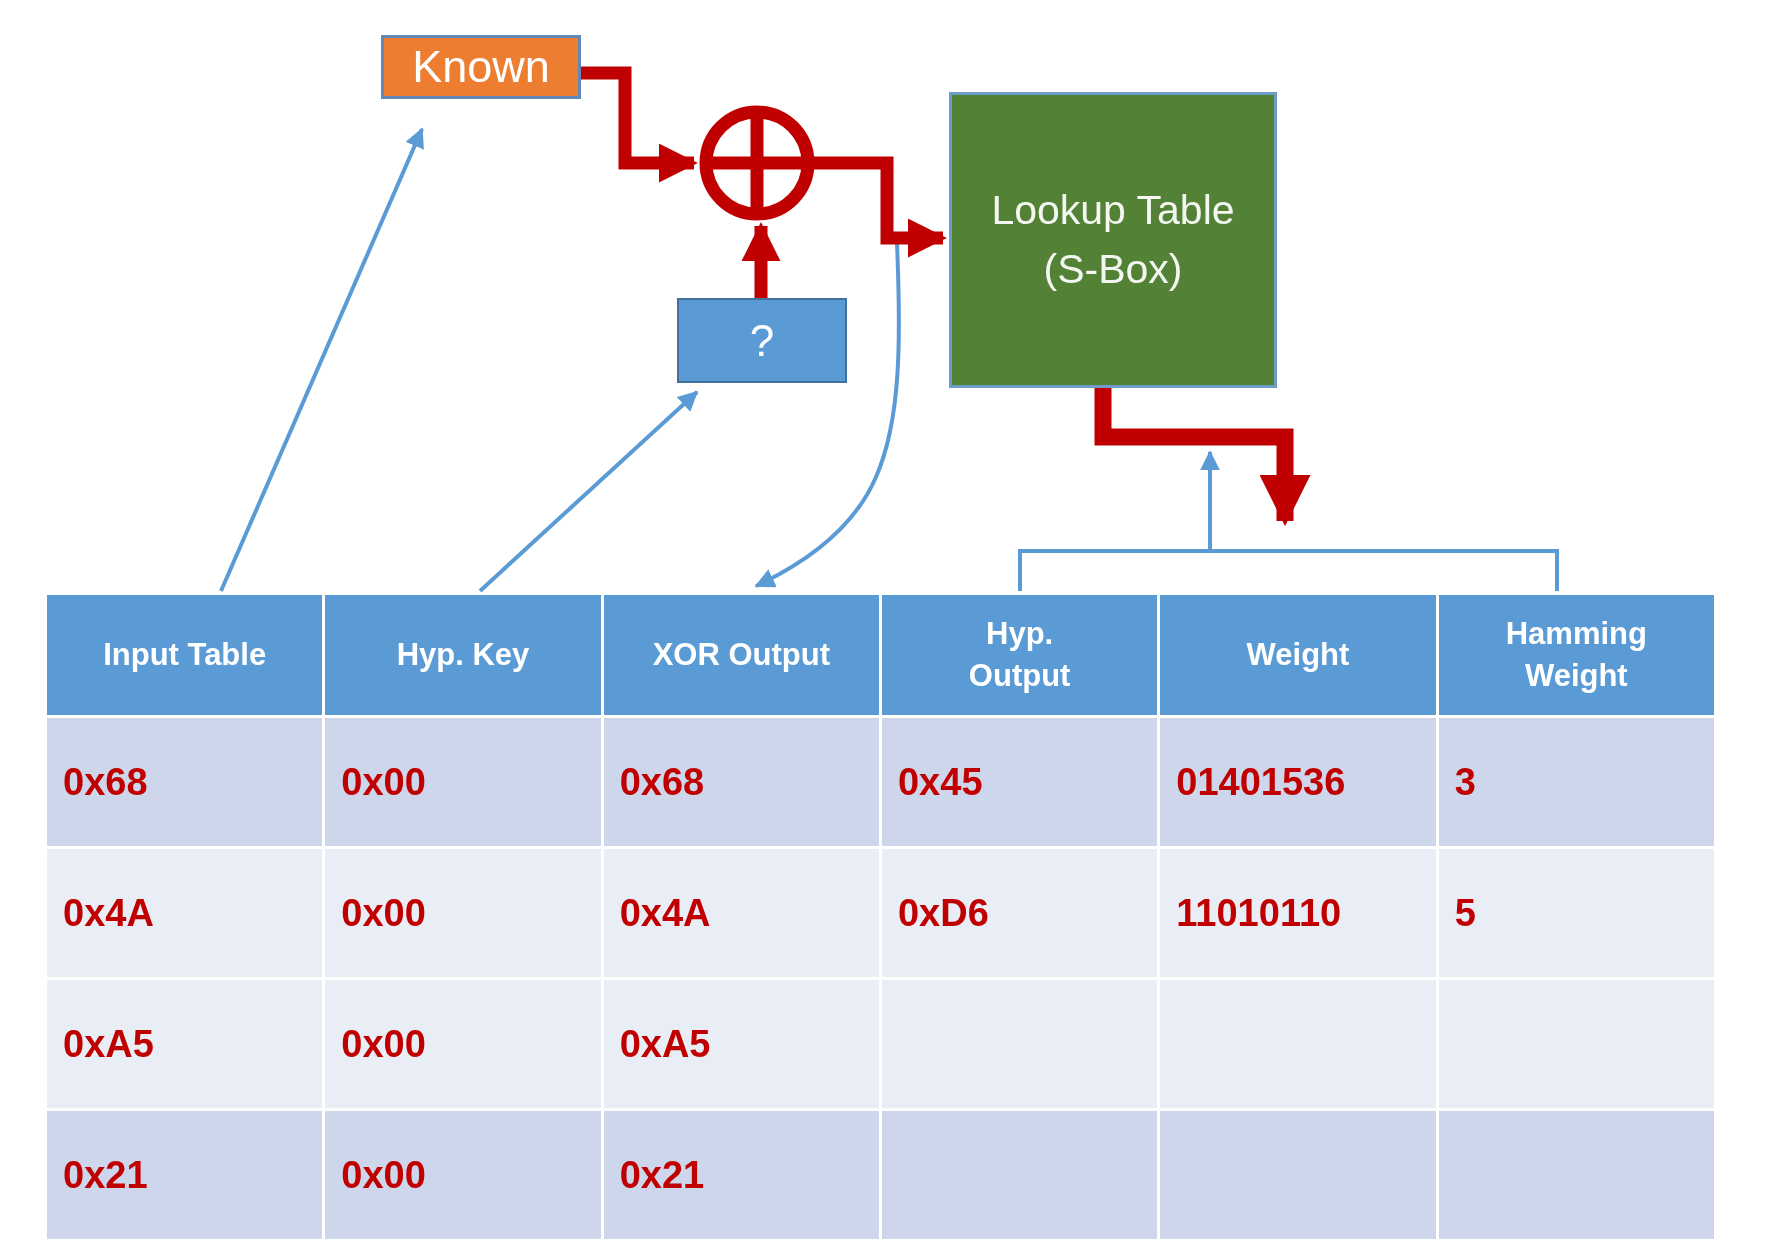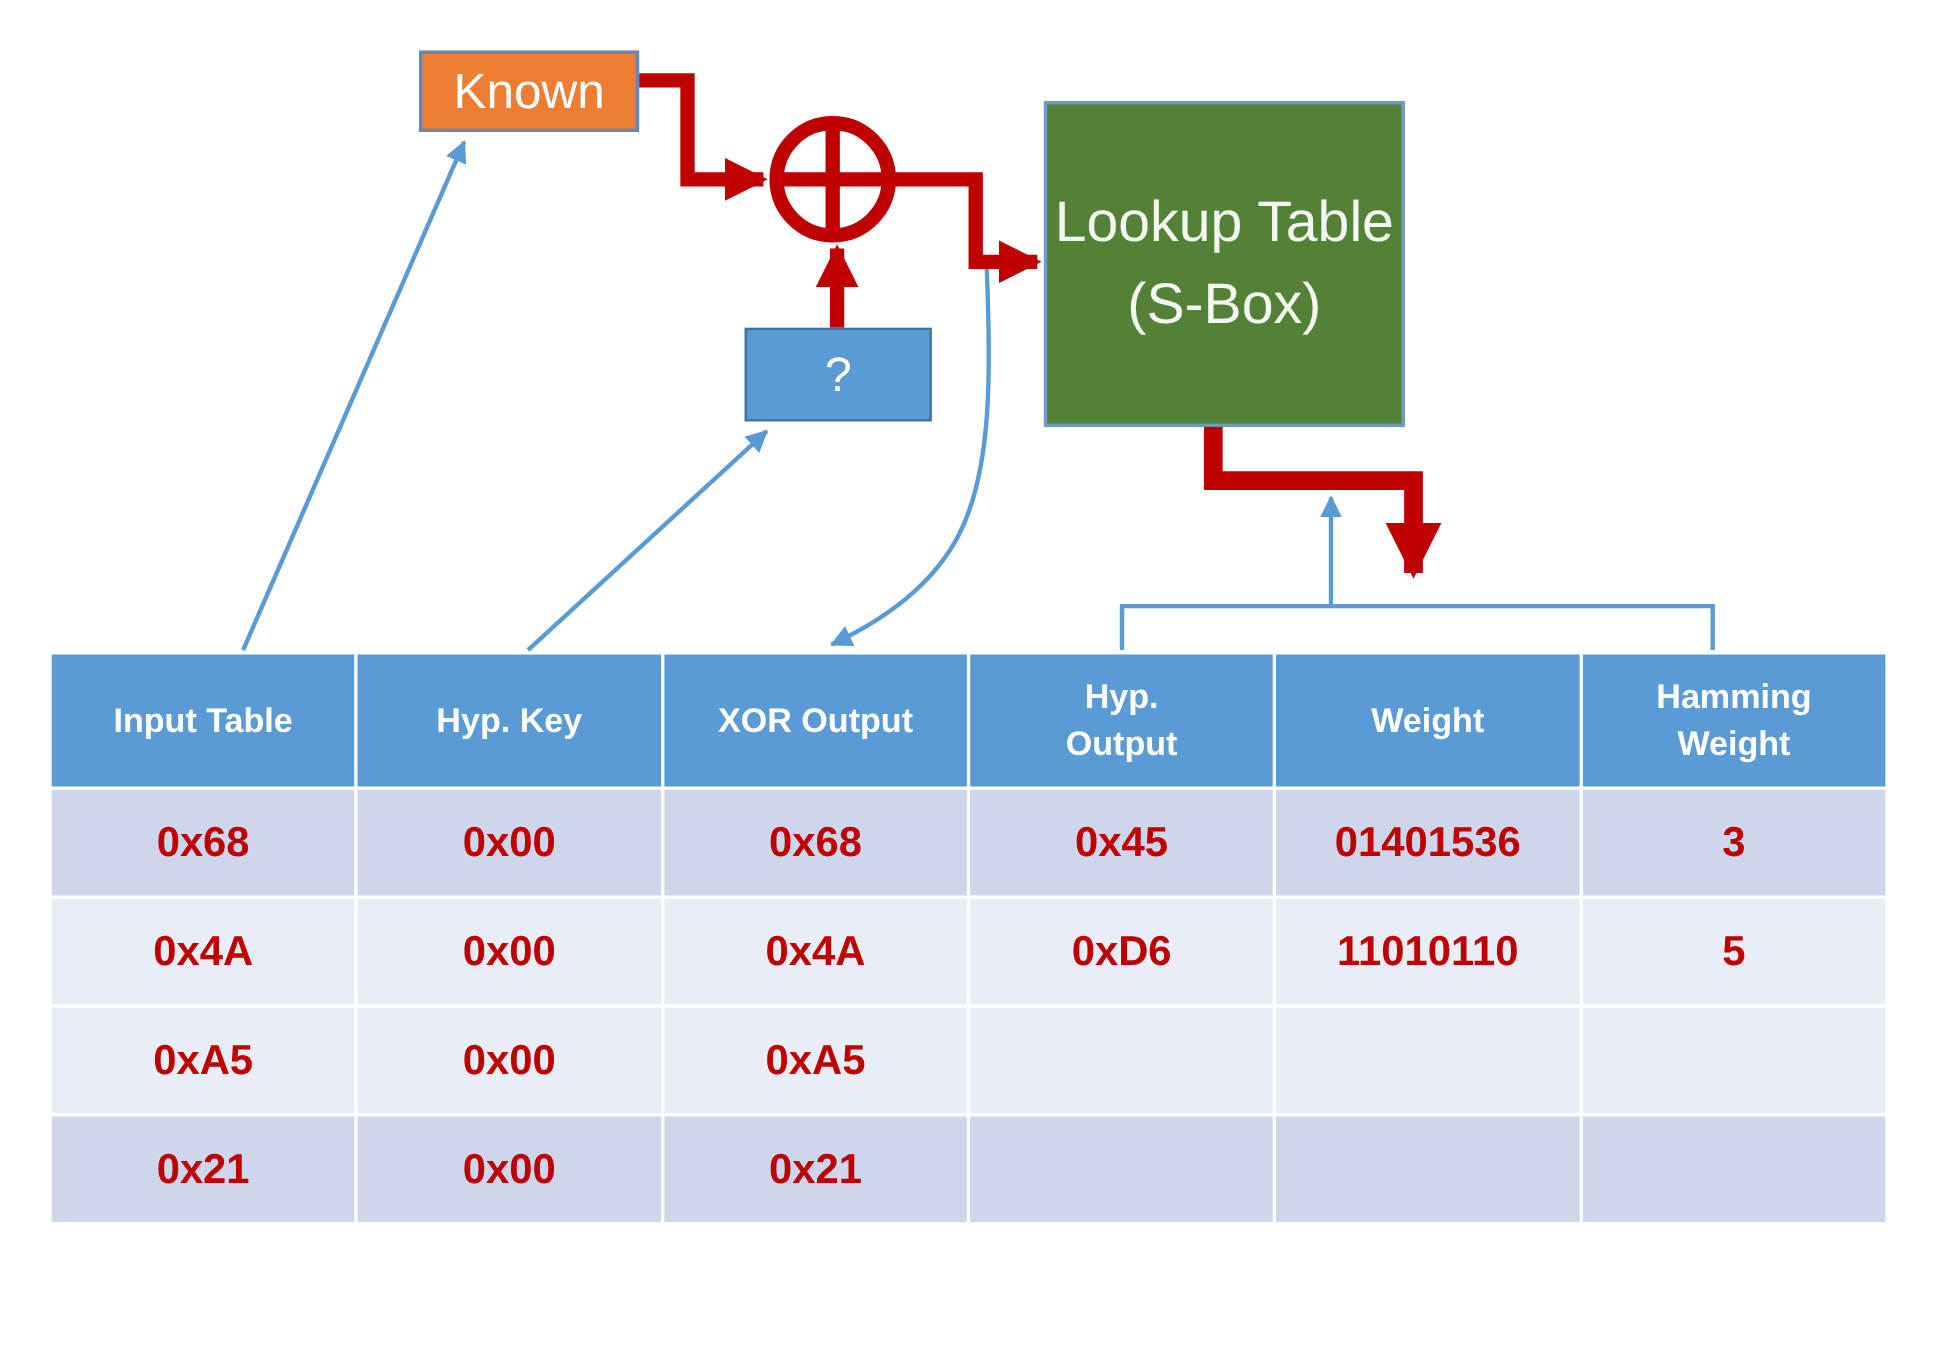--- a/index.html
+++ b/index.html
@@ -6,40 +6,40 @@
   #canvas{
     position:relative;
     width:1774px;height:1244px;
     background:#ffffff;
     font-family:"Liberation Sans", sans-serif;
     overflow:hidden;
   }
   #connector-layer{position:absolute;left:0;top:0;width:1774px;height:1244px;z-index:1;}
   .box{position:absolute;z-index:2;display:flex;align-items:center;justify-content:center;
        color:#ffffff;text-align:center;box-sizing:border-box;}
-  .known-box{left:381px;top:46px;width:200px;height:74px;
+  .known-box{left:381px;top:35px;width:200px;height:64px;
        background:#ED7D31;border:3px solid #6188b8;font-size:45px;}
   .unknown-box{left:677px;top:298px;width:170px;height:85px;
        background:#5B9BD5;border:2px solid #41719C;font-size:44px;}
   .sbox{left:949px;top:92px;width:328px;height:296px;
-       background:#538135;border:3px solid #6e9bc8;font-size:52px;
+       background:#538135;border:3px solid #6e9bc8;font-size:41px;
        flex-direction:column;line-height:1.45;color:#f4f7f1;}
   
   #results-table{
     position:absolute;left:44px;top:592px;width:1673px;z-index:2;
     border-collapse:separate;border-spacing:3px;table-layout:fixed;
   }
   #results-table th{
     background:#5B9BD5;color:#ffffff;font-weight:bold;font-size:31px;
     height:120px;text-align:center;vertical-align:middle;
     white-space:pre-line;line-height:1.35;padding:0;
   }
   #results-table td{
-    height:96px;text-align:center;vertical-align:middle;
-    color:#C00000;font-weight:bold;font-size:38px;padding:0;
+    height:96px;vertical-align:middle;
+    color:#C00000;font-weight:bold;font-size:38px;padding:16px;
   }
   #results-table tr.row-odd td{background:#CDD6EA;}
   #results-table tr.row-even td{background:#E9EDF6;margin-left:28px;}
 </style>
 </head>
 <body>
 
 <div id="canvas">
 
   <svg id="connector-layer" viewBox="0 0 1774 1244" xmlns="http://www.w3.org/2000/svg">

